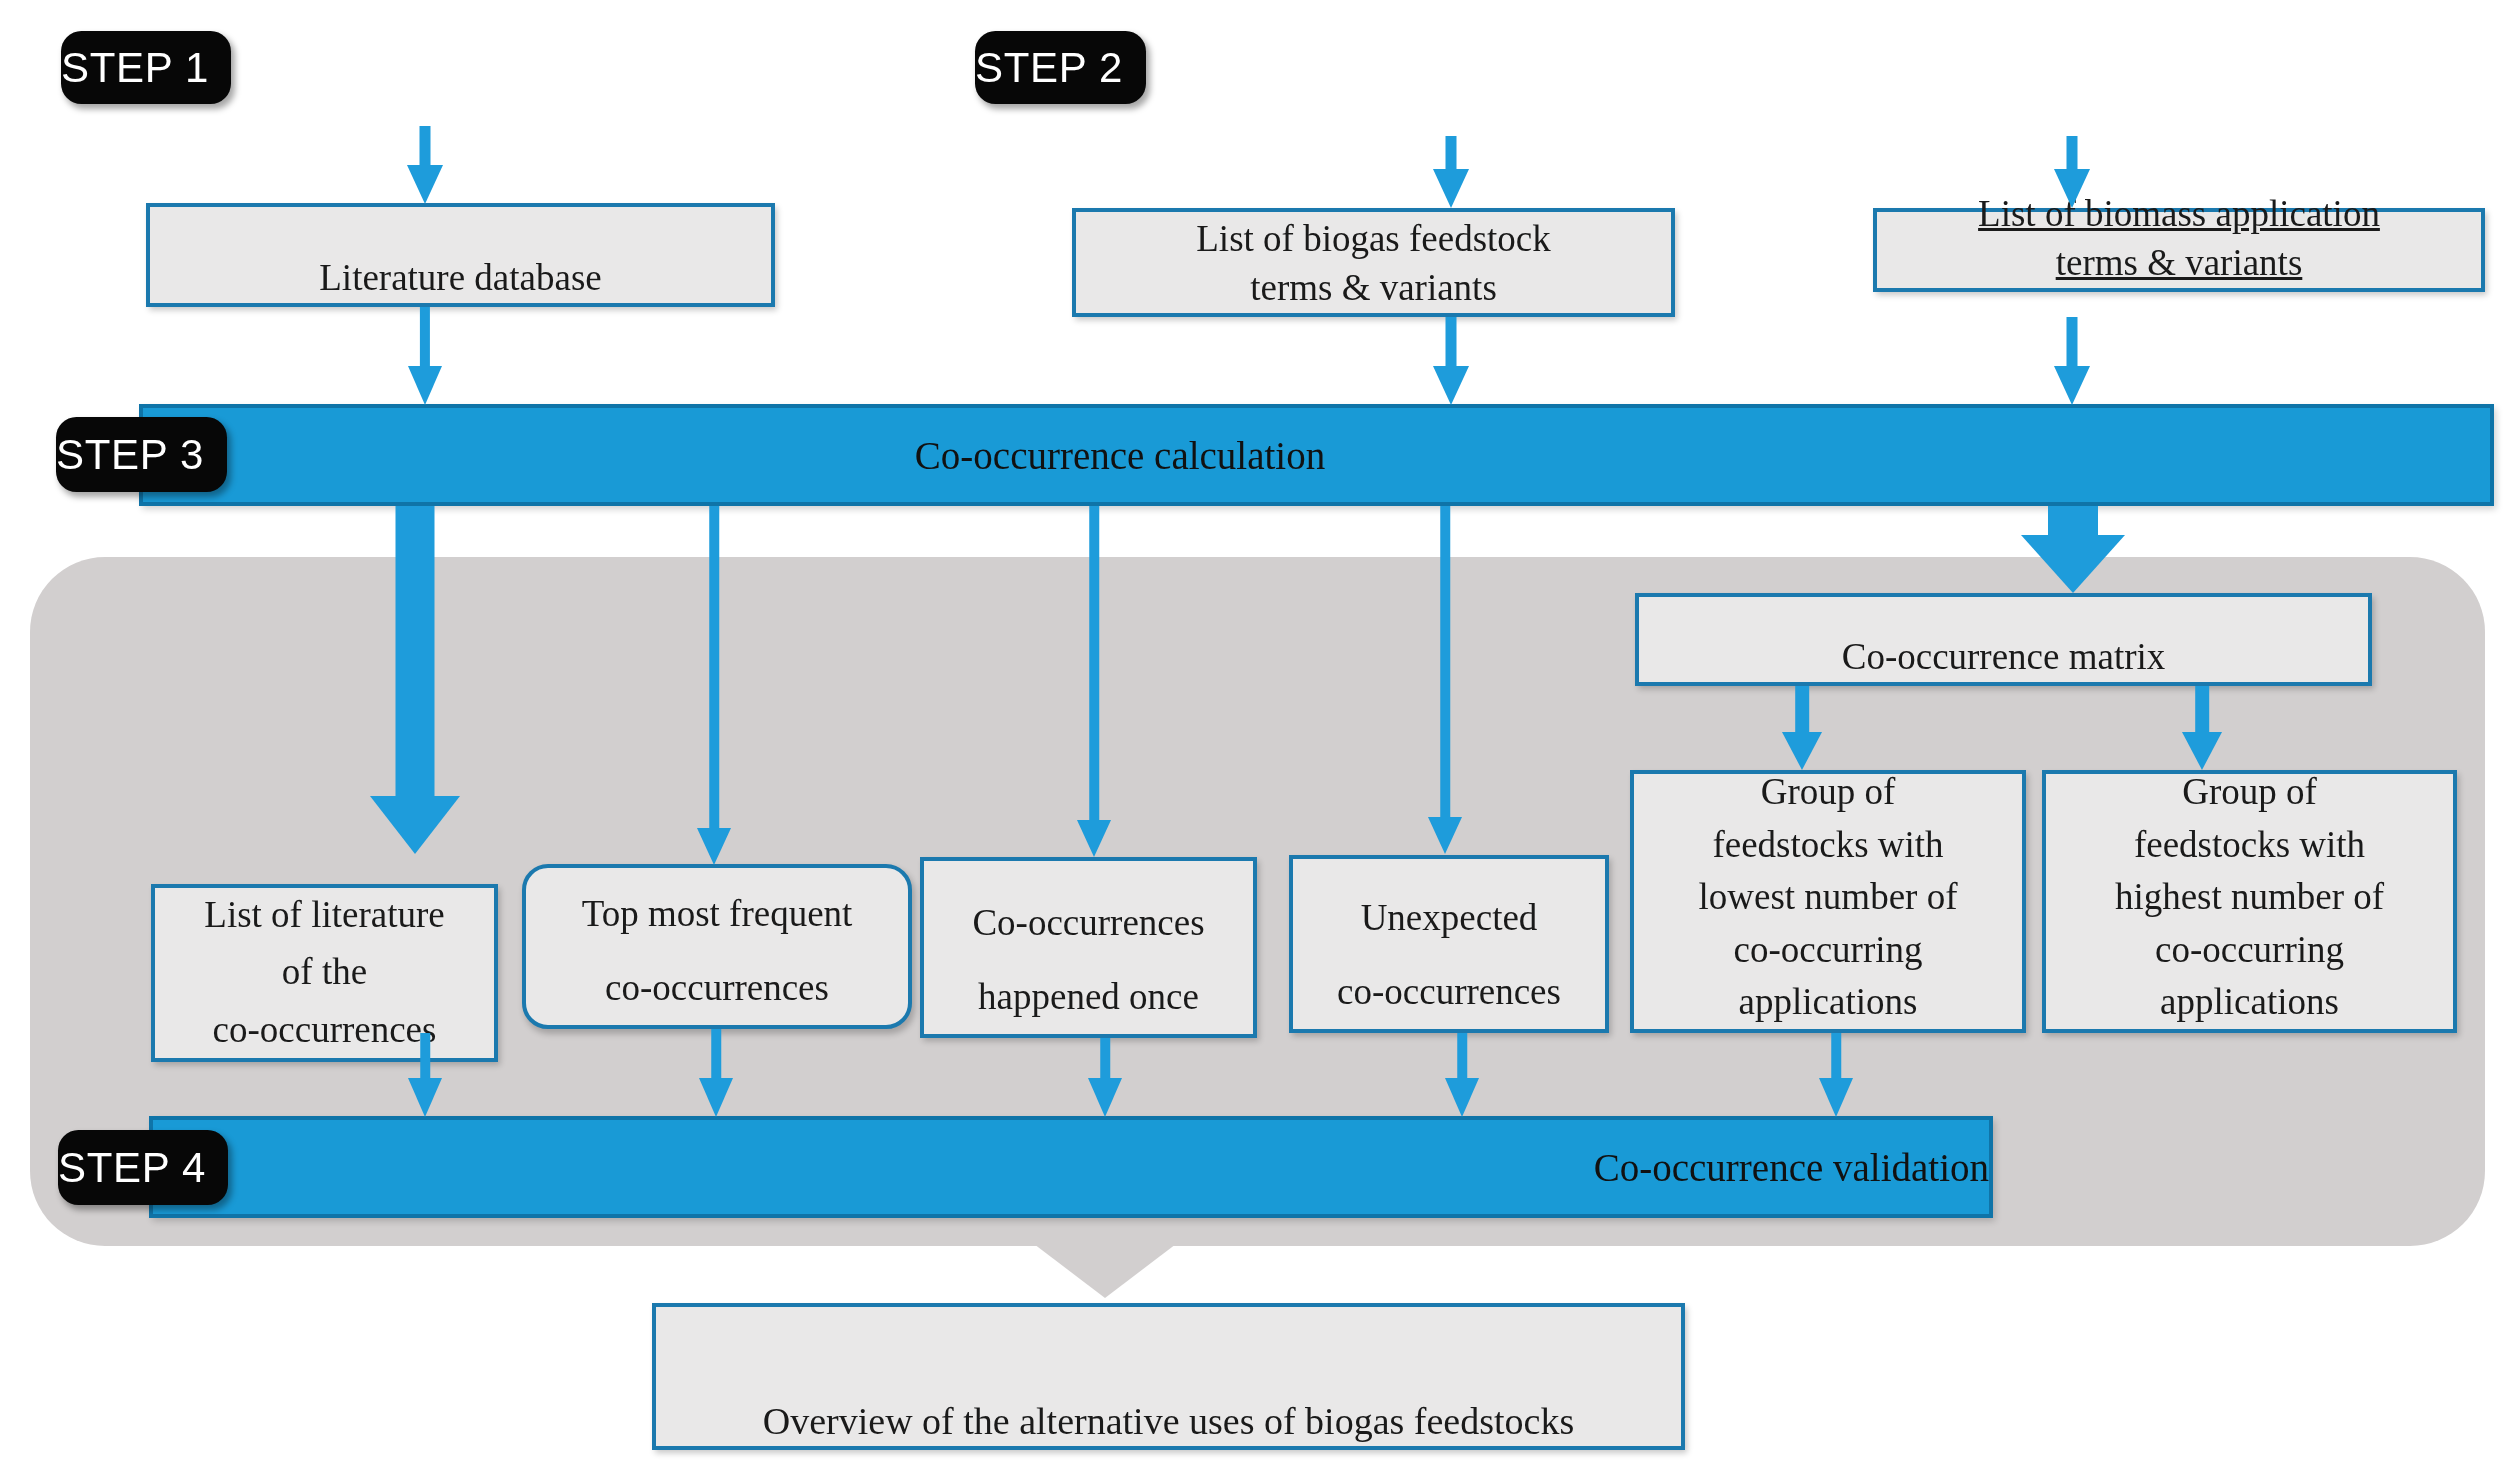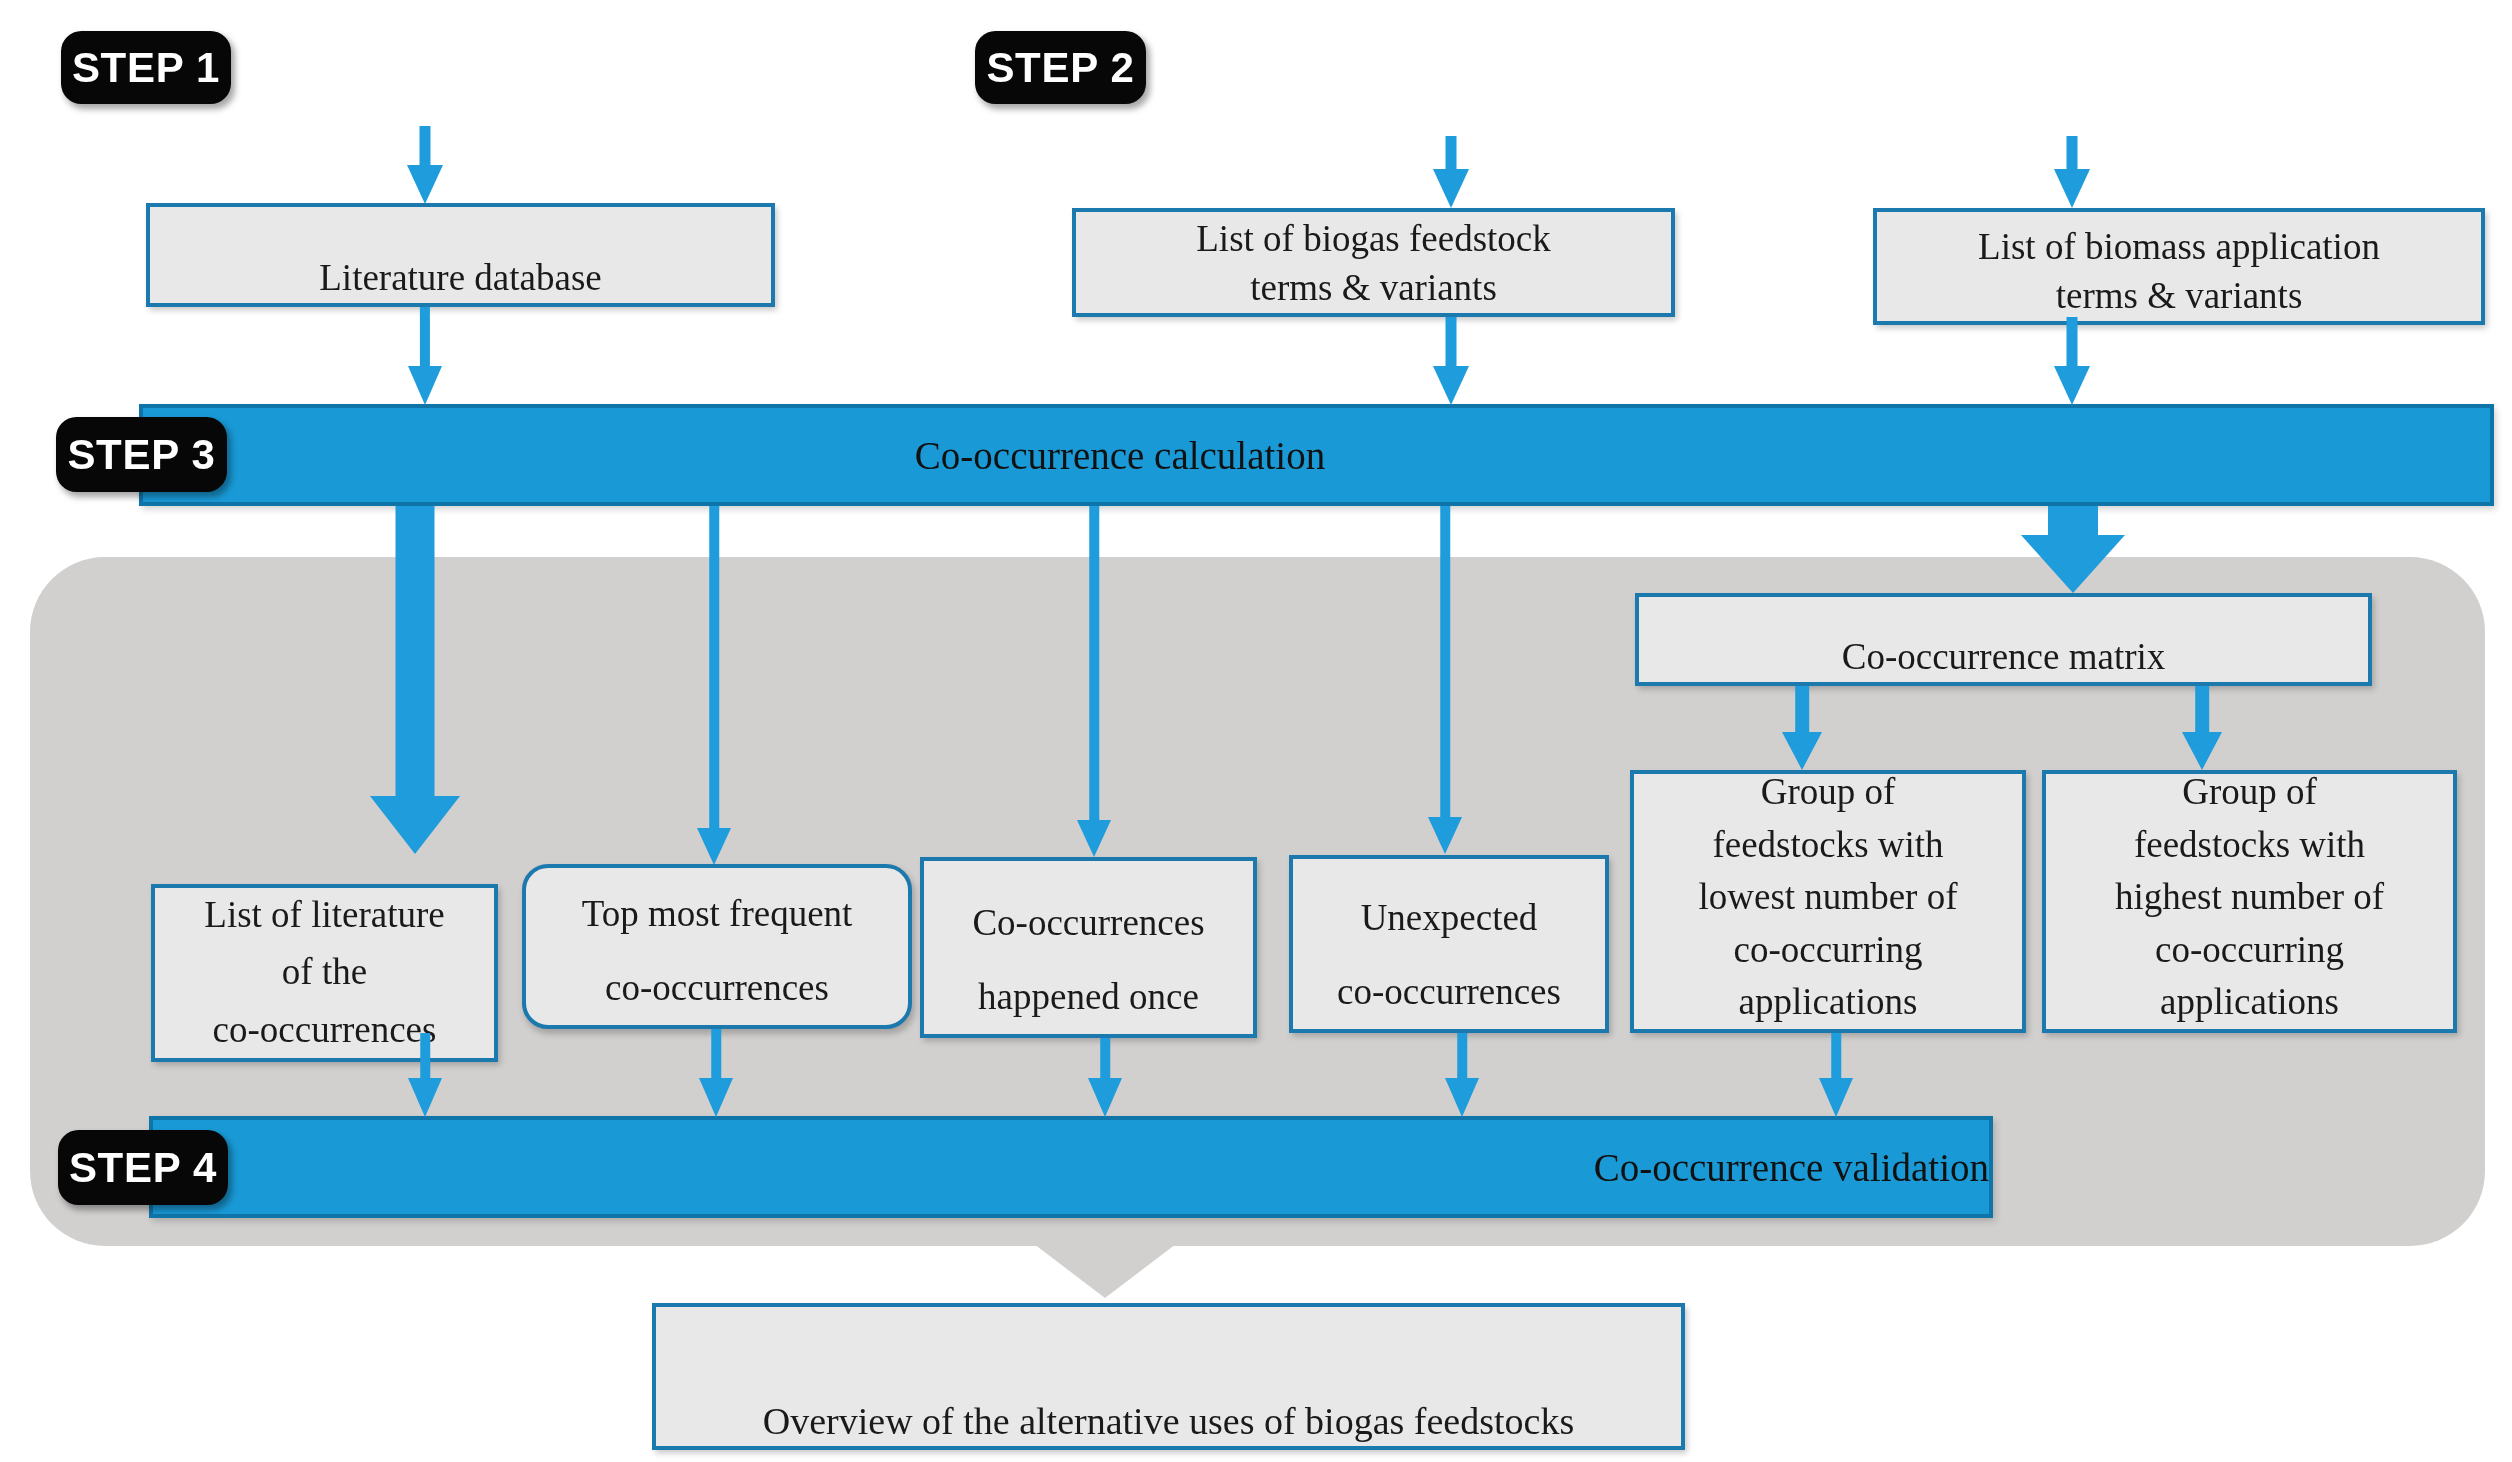--- a/index.html
+++ b/index.html
@@ -34,25 +34,25 @@
     font-size:39px;
     color:#111;
     text-align:center;
     white-space:nowrap;
   }
   .step-badge{
     position:absolute;
     background:var(--badge);
     border-radius:20.4px;
     box-shadow:3.4px 4.8px 6.1px rgba(0,0,0,0.35);
-    display:flex;align-items:center;justify-content:center;
+    display:flex;align-items:center;
     z-index:30;
     color:#ffffff;
     font-family:"Liberation Sans","DejaVu Sans",sans-serif;
-    font-weight:bold;
+    font-weight:normal;
     font-size:42px;
     letter-spacing:0.7px;
     white-space:nowrap;
   }
   .gray-box{
     position:absolute;
     background:var(--boxfill);
     border:4.8px solid var(--boxborder);
     box-sizing:border-box;
     box-shadow:2.7px 4.1px 6.1px rgba(0,0,0,0.22);
@@ -126,21 +126,21 @@
   <div class="arrow">
     <div class="shaft" style="left:2072px;top:136px;width:11px;height:35px;transform:translateX(-50%);"></div>
     <div class="head" style="left:2072px;top:169px;transform:translateX(-50%);
          border-left:18.3px solid transparent;border-right:18.3px solid transparent;border-top:39px solid var(--arrow);"></div>
   </div>
 
   <div class="gray-box lh-tight" style="left:1072px;top:208px;width:603px;height:109px;">
     <span class="line">List of biogas feedstock</span>
     <span class="line">terms &amp; variants</span>
   </div>
-  <div class="gray-box lh-tight" style="left:1873px;top:208px;width:612px;height:117px;">
+  <div class="gray-box lh-tight" style="left:1873px;top:208px;width:612px;height:84px;text-decoration:underline;">
     <span class="line">List of biomass application</span>
     <span class="line">terms &amp; variants</span>
   </div>
 
   <div class="arrow">
     <div class="shaft" style="left:1451px;top:317px;width:11px;height:50px;transform:translateX(-50%);"></div>
     <div class="head" style="left:1451px;top:366px;transform:translateX(-50%);
          border-left:18.3px solid transparent;border-right:18.3px solid transparent;border-top:39px solid var(--arrow);"></div>
   </div>
   <div class="arrow">

